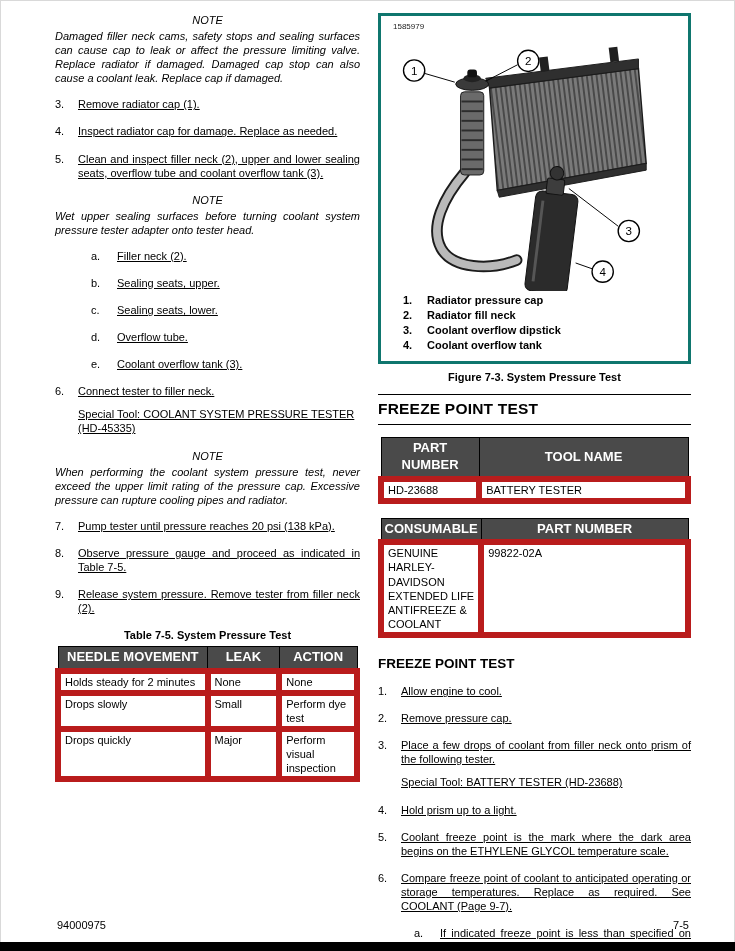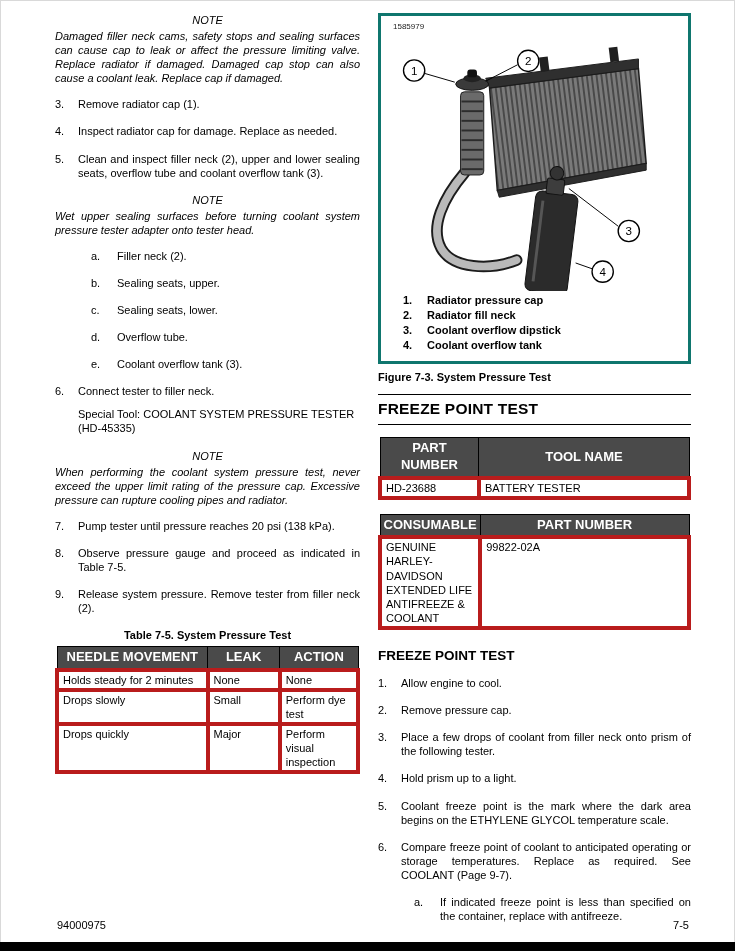--- a/index.html
+++ b/index.html
@@ -15,42 +15,42 @@
   .col-right { width:313px; }
 
   
   .note { margin-bottom:12px; }
   .note-title { text-align:center; font-style:italic; margin-bottom:2px; }
   .note-body  { font-style:italic; text-align:justify; }
 
   
   .step { display:flex; margin-bottom:13px; text-align:justify; }
   .step .num { flex:0 0 23px; }
-  .step .txt { flex:1; }
+  .step .txt { flex:1;text-decoration:underline; }
   .substep { margin-left:36px; }
   .substep .num { flex:0 0 26px; }
   .special-tool { display:block; margin-top:9px; text-align:left; }
 
   
   .table-caption { font-weight:bold; text-align:center; margin:2px 0 4px; }
   table.data-table { width:100%; border-collapse:collapse; font-size:11px; }
   table.data-table th {
     background:#4a4a4a; color:#fff; font-weight:bold; text-align:center;
     border:1px solid #000; padding:2px 3px; font-size:13px;
   }
-  table.data-table td { border:4px solid #b91c1c; padding:1px 4px; vertical-align:top;margin-top:40px; }
+  table.data-table td { border:6px solid #b91c1c; padding:1px 4px; vertical-align:top;margin-top:40px; }
 
   
   .figure-box { border:3px solid #0f766e; padding:5px 4px 6px; }
   .fig-part-number { font-size:8px; color:#222; margin:1px 0 0 8px; }
   .figure-box svg { display:block; margin:-4px auto 0; }
   .legend { margin:2px 0 2px 18px; font-weight:bold; }
   .legend-row { display:flex; margin-bottom:1px; }
   .legend-row .lnum { flex:0 0 24px; }
-  .fig-caption { font-weight:bold; margin:6px 0 10px; }
+  .fig-caption { text-align:center; font-weight:bold; margin:6px 0 10px; }
 
   
   .section-heading {
     font-size:15.5px; font-weight:bold; letter-spacing:.2px;
     border-top:1.5px solid #000; border-bottom:1px solid #000;
     padding:4px 0 6px; margin-bottom:12px;
   }
   .sub-heading { font-size:13.5px; font-weight:bold; margin:17px 0 12px; }
 
   .tool-table { margin-bottom:14px; }
@@ -313,20 +313,21 @@
         <div class="txt">Allow engine to cool.</div>
       </div>
       <div class="step">
         <div class="num">2.</div>
         <div class="txt">Remove pressure cap.</div>
       </div>
       <div class="step">
         <div class="num">3.</div>
         <div class="txt">
           <span>Place a few drops of coolant from filler neck onto prism of the following tester.</span>
+          <span class="special-tool">Special Tool: BATTERY TESTER (HD-23688)</span>
         </div>
       </div>
       <div class="step">
         <div class="num">4.</div>
         <div class="txt">Hold prism up to a light.</div>
       </div>
       <div class="step">
         <div class="num">5.</div>
         <div class="txt">Coolant freeze point is the mark where the dark area begins on the ETHYLENE GLYCOL temperature scale.</div>
       </div>

